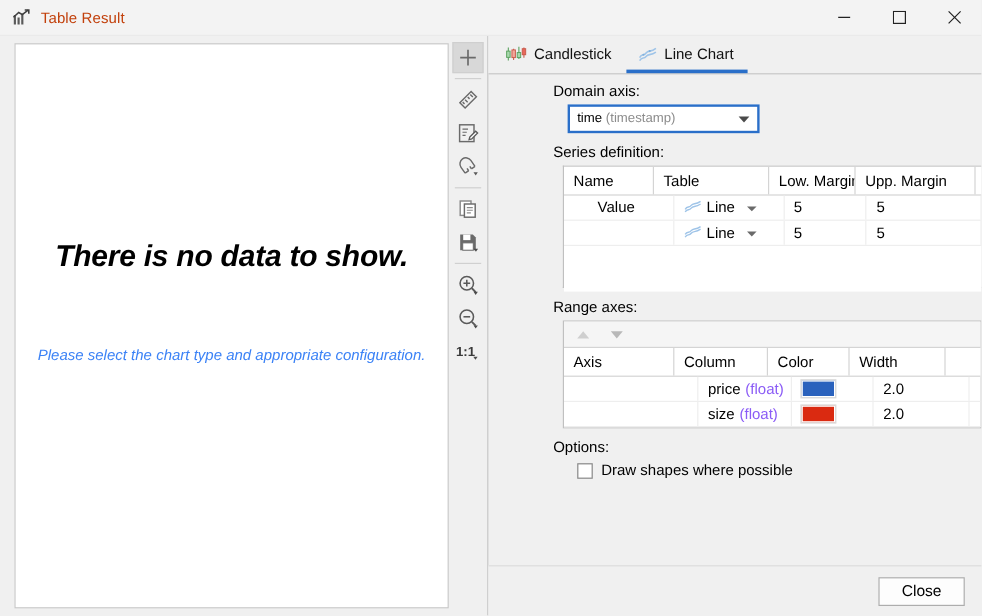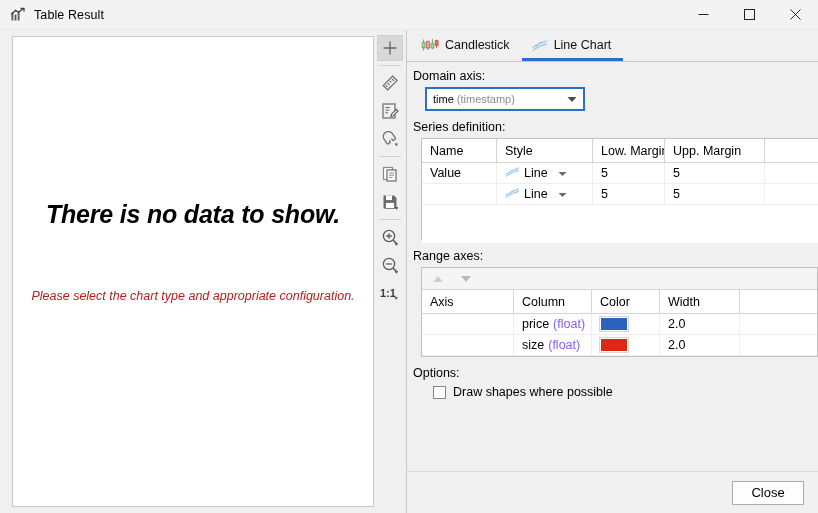--- a/index.html
+++ b/index.html
@@ -29,21 +29,21 @@
     flex: 0 0 auto;
     border-bottom: 1px solid #eaeaea;
   }
   .title-icon {
     width: 16px; height: 16px;
     margin-left: 10px; margin-right: 8px;
     flex: 0 0 auto;
   }
   .title-text {
     font-size: 12.5px;
-    color: #000000;
+    color: #c2410c;
     letter-spacing: 0.1px;
   }
   .titlebar-spacer { flex: 1 1 auto; }
   .winbtns { display: flex; height: 29px; }
   .winbtn {
     width: 46px; height: 29px;
     display: flex; align-items: center; justify-content: center;
     cursor: default;
   }
   .winbtn svg { display: block; }
@@ -77,21 +77,21 @@
   }
   .nodata-title {
     font-size: 25px;
     font-weight: bold;
     color: #000;
     margin-top: -40px;
     letter-spacing: -0.2px;
   }
   .nodata-sub {
     font-size: 12.5px;
-    color: #b91c1c;
+    color: #3b82f6;
     margin-top: 60px;
   }
 
   
   .vtoolbar {
     width: 32px;
     flex: 0 0 auto;
     background: #f0f0f0;
     padding-top: 4px;
     box-sizing: border-box;
@@ -157,20 +157,21 @@
     display: flex; align-items: center;
   }
 
   .panel-scroll {
     flex: 1 1 auto;
     min-height: 0;
     overflow: hidden;
     padding: 7px 0 0 4px;
     box-sizing: border-box;
     position: relative;
+    margin-left: 48px;
   }
   .flabel {
     font-size: 12.5px;
     color: #000;
     margin: 0 0 4px 2px;
   }
   .section { margin-bottom: 9px; }
 
   
   .combo {
@@ -211,20 +212,21 @@
     border-right: 1px solid #d4d4d4;
     box-sizing: border-box;
     white-space: nowrap;
     overflow: hidden;
     color: #000;
   }
   .tbl .tr {
     display: flex;
     height: 20px;
     border-bottom: 1px solid #eeeeee;
+    padding-left: 20px;
   }
   .tbl .td {
     display: flex; align-items: center;
     padding-left: 8px;
     border-right: 1px solid #eeeeee;
     box-sizing: border-box;
     white-space: nowrap;
     overflow: hidden;
   }
   .tbl .filler { background: #fff; }
@@ -502,21 +504,21 @@
                 </svg>
             </span>
           </div>
         </div>
 
         <div class="section">
           <div class="flabel">Series definition:</div>
           <div class="tbl series-tbl">
             <div class="thead">
               <div class="th c-name">Name</div>
-              <div class="th c-style">Style</div>
+              <div class="th c-style">Table</div>
               <div class="th c-low">Low. Margin</div>
               <div class="th c-upp">Upp. Margin</div>
             </div>
             <div class="tr">
               <div class="td c-name">Value</div>
               <div class="td c-style">
                 <span class="style-cell">
                   <span>
                     <svg width="15" height="12" viewBox="0 0 15 12">
                       <path d="M1 8.4 C2.8 5.4, 4.2 7.6, 6 5.2 C7.8 2.8, 9.2 5, 13.8 1.8" stroke="#9fc4e8" stroke-width="1.2" fill="none"></path>

